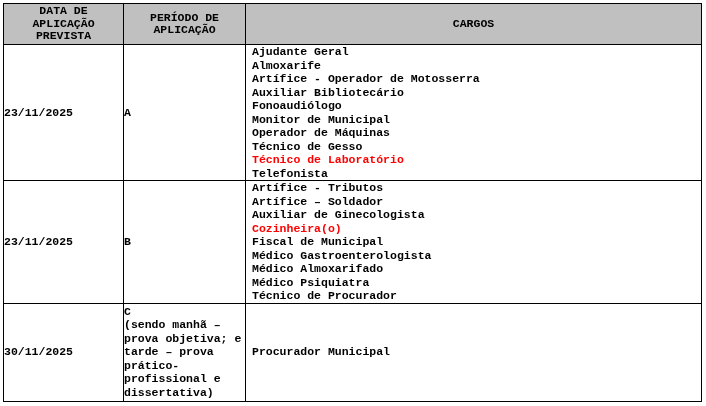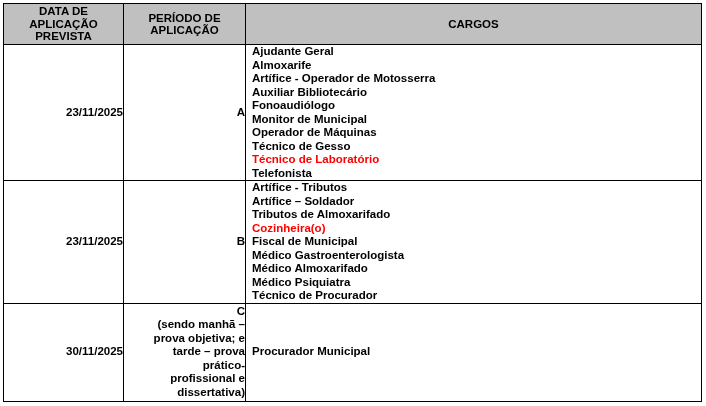--- a/index.html
+++ b/index.html
@@ -1,30 +1,30 @@
 <!DOCTYPE html>
 <html><head>
 <meta charset="utf-8">
 <style>
   html, body { margin: 0; padding: 0; background: #ffffff; }
   body { width: 706px; height: 406px; position: relative; overflow: hidden; font-family: "Liberation Sans", sans-serif; }
   table.sched {
     position: absolute; left: 3px; top: 3px;
     width: 699px; border-collapse: collapse;
-    font-family: Liberation Sans, sans-serif;
+    font-family: Liberation Mono, monospace;
     font-weight: bold; font-size: 11.5px; color: #000;
   }
   table.sched td, table.sched th { border: 1.5px solid #000; padding: 0; }
   table.sched th {
     background: #c0c0c0; height: 40px; text-align: center; vertical-align: middle;
     line-height: 12.5px; font-size: 11.5px;
   }
   .c1 { width: 119px; }
   .c2 { width: 121px; }
-  td.center { text-align: right; vertical-align: middle; line-height: 13.5px; }
+  td.center { text-align: left; vertical-align: middle; line-height: 13.5px; }
   td.cargos { vertical-align: top; padding-left: 6px !important; padding-top: 0px !important; margin-top: 44px; }
   .cargo { display: block; line-height: 13.5px; height: 13.5px; white-space: nowrap; }
   .cargo.red { color: #ff0000; }
   tr.r1 td { height: 134px; }
   tr.r2 td { height: 120px; }
   tr.r3 td { height: 97px; }
   td.cargos-single { vertical-align: middle; padding-left: 6px !important; }
   .pline { display: block; }
 </style>
 </head>
@@ -61,21 +61,21 @@
         <span class="cargo red">Técnico de Laboratório</span>
         <span class="cargo">Telefonista</span>
       </td>
     </tr>
     <tr class="r2">
       <td class="center">23/11/2025</td>
       <td class="center">B</td>
       <td class="cargos">
         <span class="cargo">Artífice - Tributos</span>
         <span class="cargo">Artífice – Soldador</span>
-        <span class="cargo">Tributos de Almoxarifado</span>
+        <span class="cargo">Auxiliar de Ginecologista</span>
         <span class="cargo red">Cozinheira(o)</span>
         <span class="cargo">Fiscal de Municipal</span>
         <span class="cargo">Médico Gastroenterologista</span>
         <span class="cargo">Médico Almoxarifado</span>
         <span class="cargo">Médico Psiquiatra</span>
         <span class="cargo">Técnico de Procurador</span>
       </td>
     </tr>
     <tr class="r3">
       <td class="center">30/11/2025</td>

